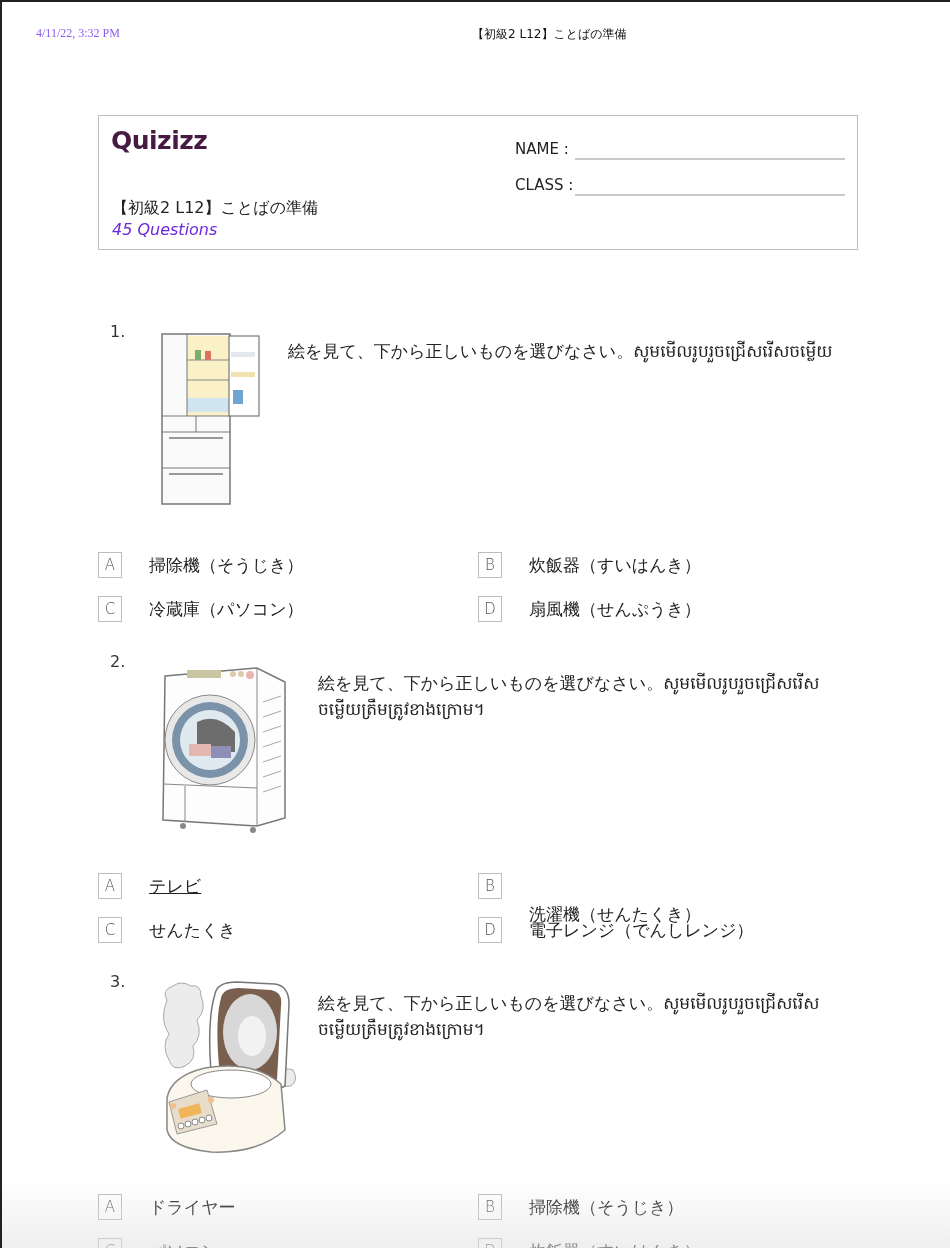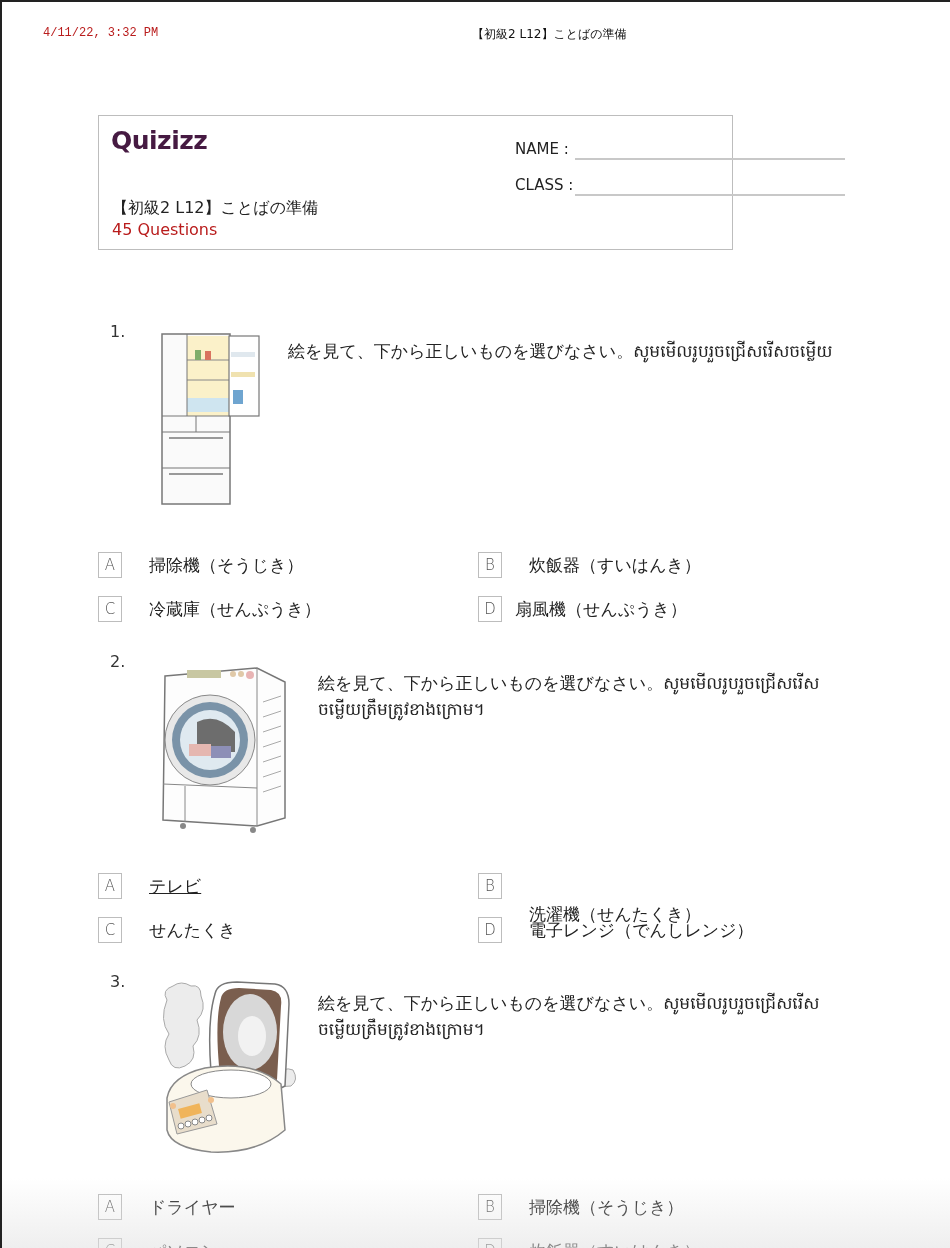--- a/index.html
+++ b/index.html
@@ -2,34 +2,34 @@
 <html><head>
 <meta charset="utf-8">
 <style>
   * { box-sizing: border-box; margin: 0; padding: 0; }
   html, body { width: 950px; height: 1248px; overflow: hidden; background: #222; }
   body { font-family: "DejaVu Sans", "Liberation Sans", sans-serif; color: #222; }
   .page {
     position: absolute; left: 2px; top: 2px; width: 948px; height: 1246px;
     background: #fff; overflow: hidden;
   }
-  .print-date { position: absolute; left: 41px; top: 24px; font-family: Liberation Mono, monospace; font-size: 12px; color: #b91c1c; }
+  .print-date { position: absolute; left: 34px; top: 24px; font-family: Liberation Serif, serif; font-size: 12px; color: #8b5cf6; }
   .print-title { position: absolute; left: 470px; top: 24px; font-family: "DejaVu Sans", sans-serif; font-size: 12px; color: #111; }
 
   .header-box {
-    position: absolute; left: 96px; top: 113px; width: 635px; height: 135px;
+    position: absolute; left: 96px; top: 113px; width: 760px; height: 135px;
     border: 1px solid #bdbdbd;
   }
   .logo {
     position: absolute; left: 12px; top: 10px;
     font-family: "DejaVu Sans", sans-serif; font-weight: bold; font-size: 25px;
     color: #461a42; letter-spacing: -0.5px;
   }
   .quiz-title { position: absolute; left: 13px; top: 82px; font-size: 16px; color: #222; }
-  .quiz-count { position: absolute; left: 13px; top: 104px; font-size: 16px; color: #b91c1c; }
+  .quiz-count { position: absolute; left: 13px; top: 104px; font-size: 16px; color: #6d28d9; font-style: italic; }
   .field { position: absolute; left: 416px; width: 330px; height: 24px; }
   .field-label { position: absolute; left: 0; bottom: 2px; font-size: 15px; color: #222; }
   .field-line { position: absolute; left: 60px; right: 0; bottom: 0; border-bottom: 2px solid #c8c8c8; }
 
   .q-num { position: absolute; font-size: 16px; color: #333; }
   .q-img { position: absolute; }
   .q-text {
     position: absolute; font-size: 17px; line-height: 26px; color: #222; margin-top: 18px;
   }
   .opt-box {
@@ -89,23 +89,23 @@
       <line x1="12" y1="142" x2="66" y2="142" stroke="#999" stroke-width="2"></line>
     </svg>
     <div class="q-text" style="left:286px; top:318px; width:570px;">
       <div>絵を見て、下から正しいものを選びなさい。សូមមើលរូបរួចជ្រើសរើសចម្លើយ</div>
     </div>
     <div class="opt-box" style="left:96px; top:550px;">A</div>
     <div class="opt-text" style="left:147px; top:552px;">掃除機（そうじき）</div>
     <div class="opt-box" style="left:476px; top:550px;">B</div>
     <div class="opt-text" style="left:527px; top:552px;">炊飯器（すいはんき）</div>
     <div class="opt-box" style="left:96px; top:594px;">C</div>
-    <div class="opt-text" style="left:147px; top:596px;">冷蔵庫（せんぷうき）</div>
+    <div class="opt-text" style="left:147px; top:596px;">冷蔵庫（パソコン）</div>
     <div class="opt-box" style="left:476px; top:594px;">D</div>
-    <div class="opt-text" style="left:513px; top:596px;">扇風機（せんぷうき）</div>
+    <div class="opt-text" style="left:527px; top:596px;">扇風機（せんぷうき）</div>
   </div>
 
   <div>
     <div class="q-num" style="left:108px; top:650px;">2.</div>
     <svg class="q-img" style="left:155px; top:660px;" width="132" height="172" viewBox="0 0 132 172">
       <path d="M8 14 L100 6 L128 20 L128 156 L100 164 L6 158 Z" fill="#fdfdfd" stroke="#777" stroke-width="1.5"></path>
       <line x1="100" y1="6" x2="100" y2="164" stroke="#888"></line>
       <rect x="30" y="8" width="34" height="8" fill="#c8c7a2"></rect>
       <circle cx="76" cy="12" r="3" fill="#e0c9a8"></circle>
       <circle cx="84" cy="12" r="3" fill="#e0c9a8"></circle>

